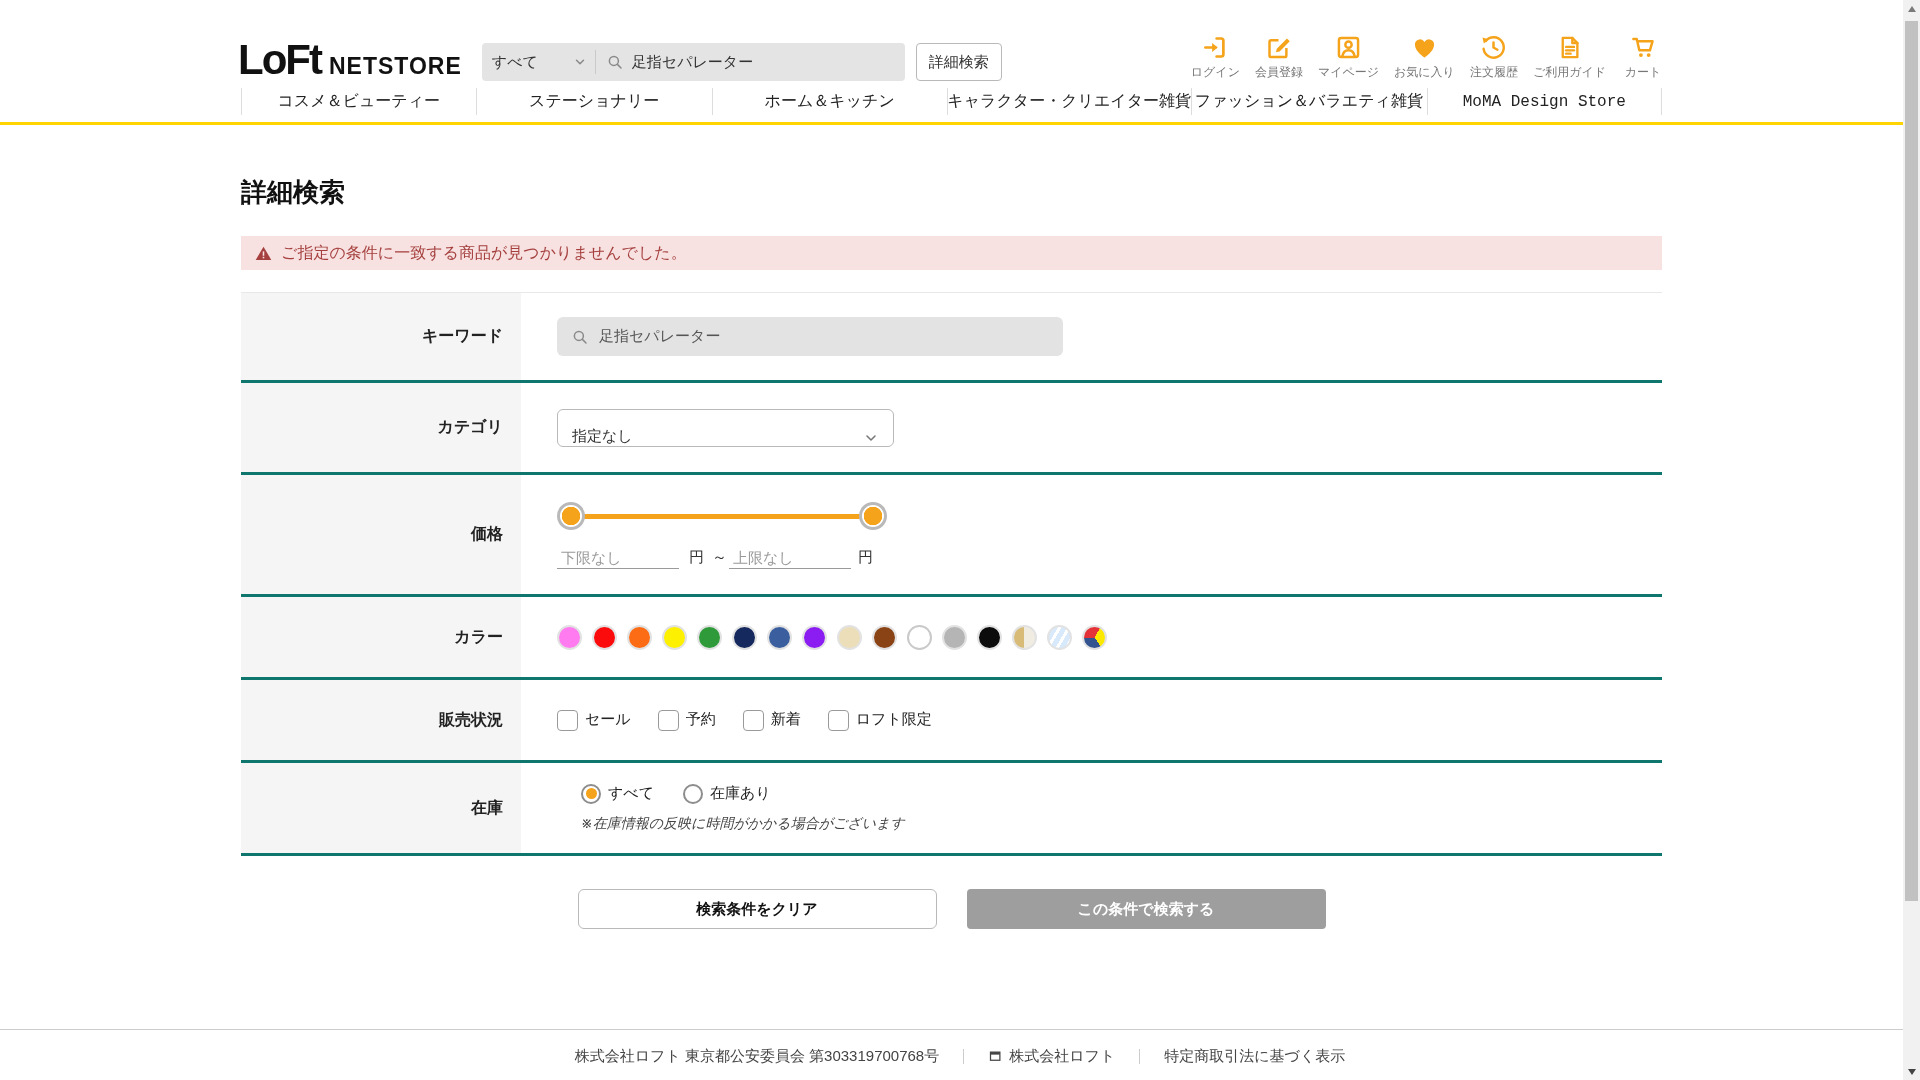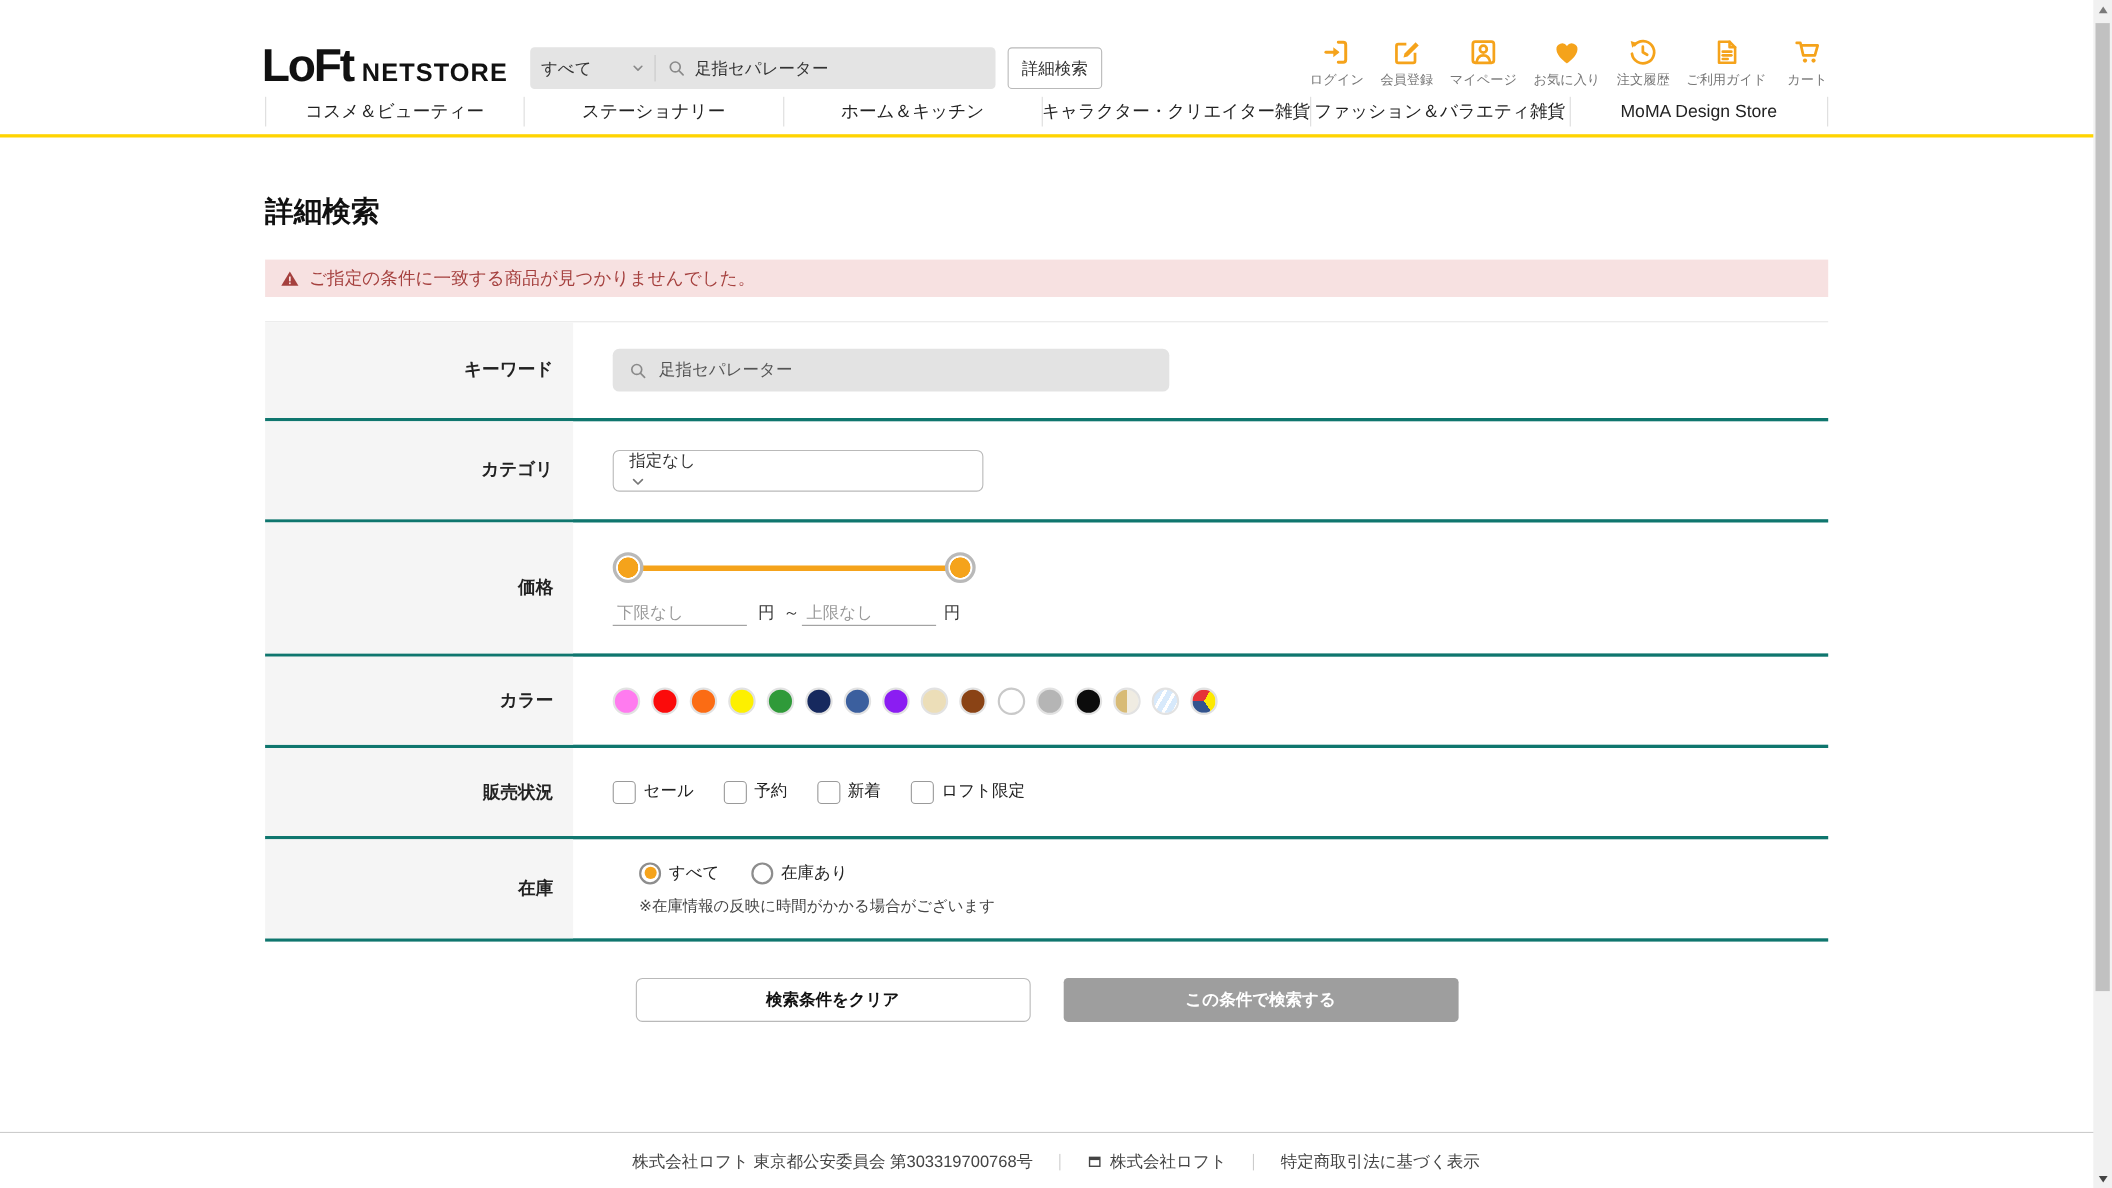--- a/index.html
+++ b/index.html
@@ -23,21 +23,21 @@
   .adv-btn { margin-left:11px; margin-top:6px; height:38px; padding:0 12px; background:#fff;
     border:1px solid #b9b9b9; border-radius:4px; font-size:15px; color:#333; cursor:pointer; font-family:inherit; }
 
   .quick-links { display:flex; gap:15px; margin-left:auto; margin-top:2px; }
   .qlink { display:flex; flex-direction:column; align-items:center; gap:3px; cursor:pointer; min-width:44px; }
   .qlink svg { width:27px; height:27px; }
   .qlabel { font-size:12px; color:#777; white-space:nowrap; }
 
   nav { display:flex; width:1421px; margin-left:241px; height:41px; position:relative; }
   .nav-item { flex:1; display:flex; align-items:center; justify-content:center; font-size:16px;
-    color:#222; cursor:pointer; position:relative; white-space:nowrap; }
+    color:#222; cursor:pointer; position:relative; white-space:nowrap;font-family:Liberation Mono, monospace; }
   .nav-item::before, nav::after { content:""; position:absolute; left:0; top:7px; bottom:7px; width:1px; background:#ddd; }
   nav::after { left:auto; right:0; }
   .nav-underline { height:3px; background:#ffd400; width:100%; }
 
   
   main { width:1421px; margin-left:241px; }
   h1 { font-size:26px; font-weight:700; color:#111; margin-top:50px; }
 
   .error-banner { margin-top:26px; height:34px; background:#f7e1e1; display:flex; align-items:center;
     padding-left:14px; }
@@ -51,23 +51,23 @@
   .fcontent { flex:1; padding-left:36px; display:flex; align-items:center; }
   .r-keyword { height:90px; } .r-category { height:92px; } .r-price { height:122px; }
   .r-color { height:83px; } .r-sales { height:83px; } .r-stock { height:93px;gap:24px; }
 
   .kw-input { display:flex; align-items:center; width:506px; height:39px; background:#e3e3e3;
     border-radius:6px; padding:0 14px; }
   .kw-input svg { width:18px; height:18px; flex:none; }
   .kw-input input { border:none; background:transparent; outline:none; font-size:15px; color:#555;
     margin-left:10px; width:420px; font-family:inherit; }
 
-  .select-box { display:flex; align-items:flex-start; justify-content:space-between; width:337px; height:38px;
+  .select-box { display:flex; align-items:flex-end; justify-content:space-between; width:337px; height:38px;
     background:#fff; border:1px solid #b9b9b9; border-radius:6px; padding:0 14px; font-size:15px;
-    color:#333; cursor:pointer;flex-direction:column; }
+    color:#333; cursor:pointer; }
   .select-box svg { width:16px; height:16px; }
 
   .price-wrap { display:flex; flex-direction:column; justify-content:center; }
   .slider { position:relative; width:330px; height:30px; }
   .slider-track { position:absolute; left:13px; right:13px; top:13px; height:5px; background:#f5a31b; border-radius:3px; }
   .slider-handle { position:absolute; top:1px; width:28px; height:28px; border-radius:50%;
     border:3px solid #b9b9b9; background:radial-gradient(circle,#f5a31b 0 9px,#fff 9.5px); cursor:pointer; }
   .slider-handle.min { left:0; } .slider-handle.max { right:0; }
   .price-line { display:flex; align-items:flex-end; margin-top:16px; font-size:15px; color:#333; }
   .price-line input { width:122px; border:none; border-bottom:1px solid #9a9a9a; outline:none;
@@ -83,21 +83,21 @@
   .cb-label { font-size:15px; color:#222; margin-left:7px; }
 
   .stock-wrap { display:flex; flex-direction:column; justify-content:center; }
   .radio-line { display:flex; align-items:center; }
   .radio-group { display:flex; align-items:center; margin-right:29px; cursor:pointer; }
   .radio { width:20px; height:20px; border-radius:50%; border:2px solid #8d8d8d; background:#fff;
     display:flex; align-items:center; justify-content:center; }
   .radio .dot { width:11px; height:11px; border-radius:50%; background:#f5a31b; display:none; }
   .radio.selected .dot { display:block; }
   .radio-label { font-size:15px; color:#222; margin-left:7px; }
-  .stock-note { font-size:14px; color:#444; margin-top:11px; }
+  .stock-note { font-size:14px; color:#444; margin-top:11px;font-style:italic; }
 
   .actions { display:flex; justify-content:center; gap:30px; margin-top:33px; }
   .btn-clear { width:359px; height:40px; background:#fff; border:1px solid #b9b9b9; border-radius:6px;
     font-size:15px; font-weight:700; color:#111; cursor:pointer; font-family:inherit; }
   .btn-submit { width:359px; height:40px; background:#9e9e9e; border:none; border-radius:4px;
     font-size:15px; font-weight:700; color:#fff; cursor:pointer; font-family:inherit; }
 
   
   footer { margin-top:100px; border-top:1px solid #ccc; height:54px; display:flex; align-items:center;
     justify-content:center; font-size:15px; color:#444; }

